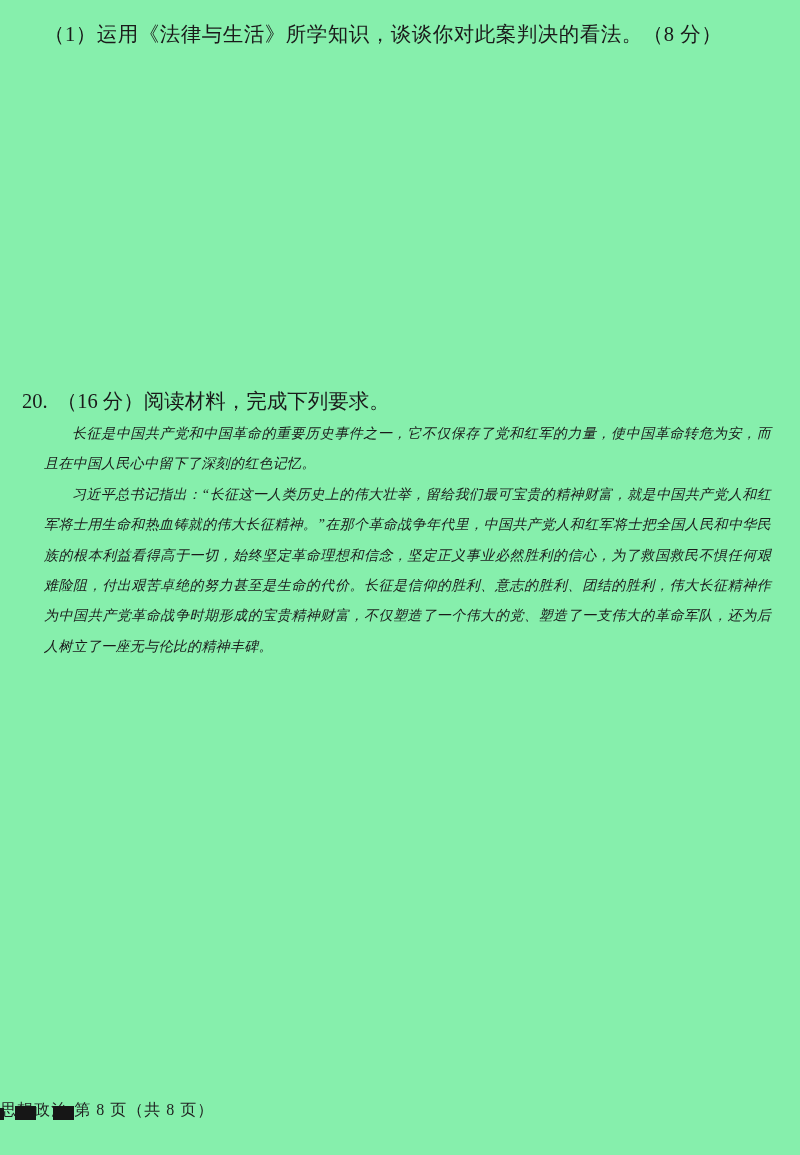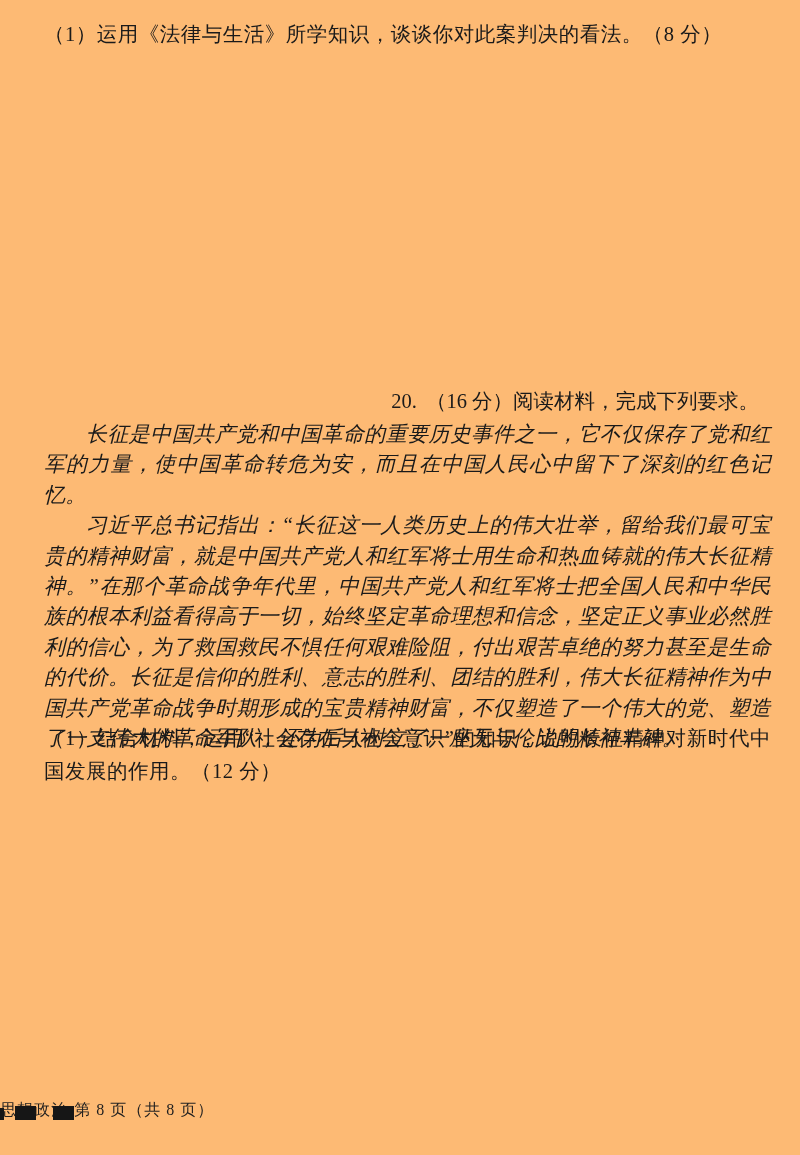--- a/index.html
+++ b/index.html
@@ -1,49 +1,48 @@
 <!DOCTYPE html>
 <html><head>
 <meta charset="utf-8">
 <style>
   html, body { margin: 0; padding: 0; background: #ffffff; }
   .page {
     position: relative;
     width: 800px;
     height: 1155px;
-    background: #fdba74;
+    background: #86efac;
     font-family: "Liberation Serif", "DejaVu Serif", serif;
     color: #1a1a1a;
     overflow: hidden;
   }
   .abs { position: absolute; margin: 0; }
   .prompt {
     left: 44px;
     width: 727px;
     font-size: 20.5px;
     line-height: 33px;
     text-align: justify;
     letter-spacing: 0.5px;
   }
   .q20-header {
-    left: 10px;
+    left: 22px;
     width: 749px;
     font-size: 20.5px;
     line-height: 30px;
     white-space: nowrap;
-    text-align: right;
   }
   .q-num { margin-right: 9px; }
   .material-block {
     left: 44px;
     width: 727px;
   }
   .material {
     margin: 0;
-    font-size: 21px;
+    font-size: 14px;
     line-height: 30.4px;
     text-align: justify;
     text-indent: 2em;
     font-style: italic;
     letter-spacing: 0.3px;
   }
   .footer {
     left: 0;
     right: 0;
     top: 1100px;
@@ -73,21 +72,20 @@
 
   <div class="abs q20-header" style="top:386px">
     <span class="q-num">20.</span><span>（16 分）阅读材料，完成下列要求。</span>
   </div>
 
   <div class="abs material-block" style="top:419px">
     <p class="material">长征是中国共产党和中国革命的重要历史事件之一，它不仅保存了党和红军的力量，使中国革命转危为安，而且在中国人民心中留下了深刻的红色记忆。</p>
     <p class="material">习近平总书记指出：“长征这一人类历史上的伟大壮举，留给我们最可宝贵的精神财富，就是中国共产党人和红军将士用生命和热血铸就的伟大长征精神。”在那个革命战争年代里，中国共产党人和红军将士把全国人民和中华民族的根本利益看得高于一切，始终坚定革命理想和信念，坚定正义事业必然胜利的信心，为了救国救民不惧任何艰难险阻，付出艰苦卓绝的努力甚至是生命的代价。长征是信仰的胜利、意志的胜利、团结的胜利，伟大长征精神作为中国共产党革命战争时期形成的宝贵精神财富，不仅塑造了一个伟大的党、塑造了一支伟大的革命军队，还为后人树立了一座无与伦比的精神丰碑。</p>
   </div>
 
-  <p class="abs prompt" style="top:722px">（1）结合材料，运用“社会存在与社会意识”的知识，说明长征精神对新时代中国发展的作用。（12 分）</p>
 
 
   <div class="abs footer">
     <span>思想政治·第 8 页（共 8 页）</span>
   </div>
 
   <div class="reg-mark reg-0"></div>
   <div class="reg-mark reg-1"></div>
   <div class="reg-mark reg-2"></div>
 

